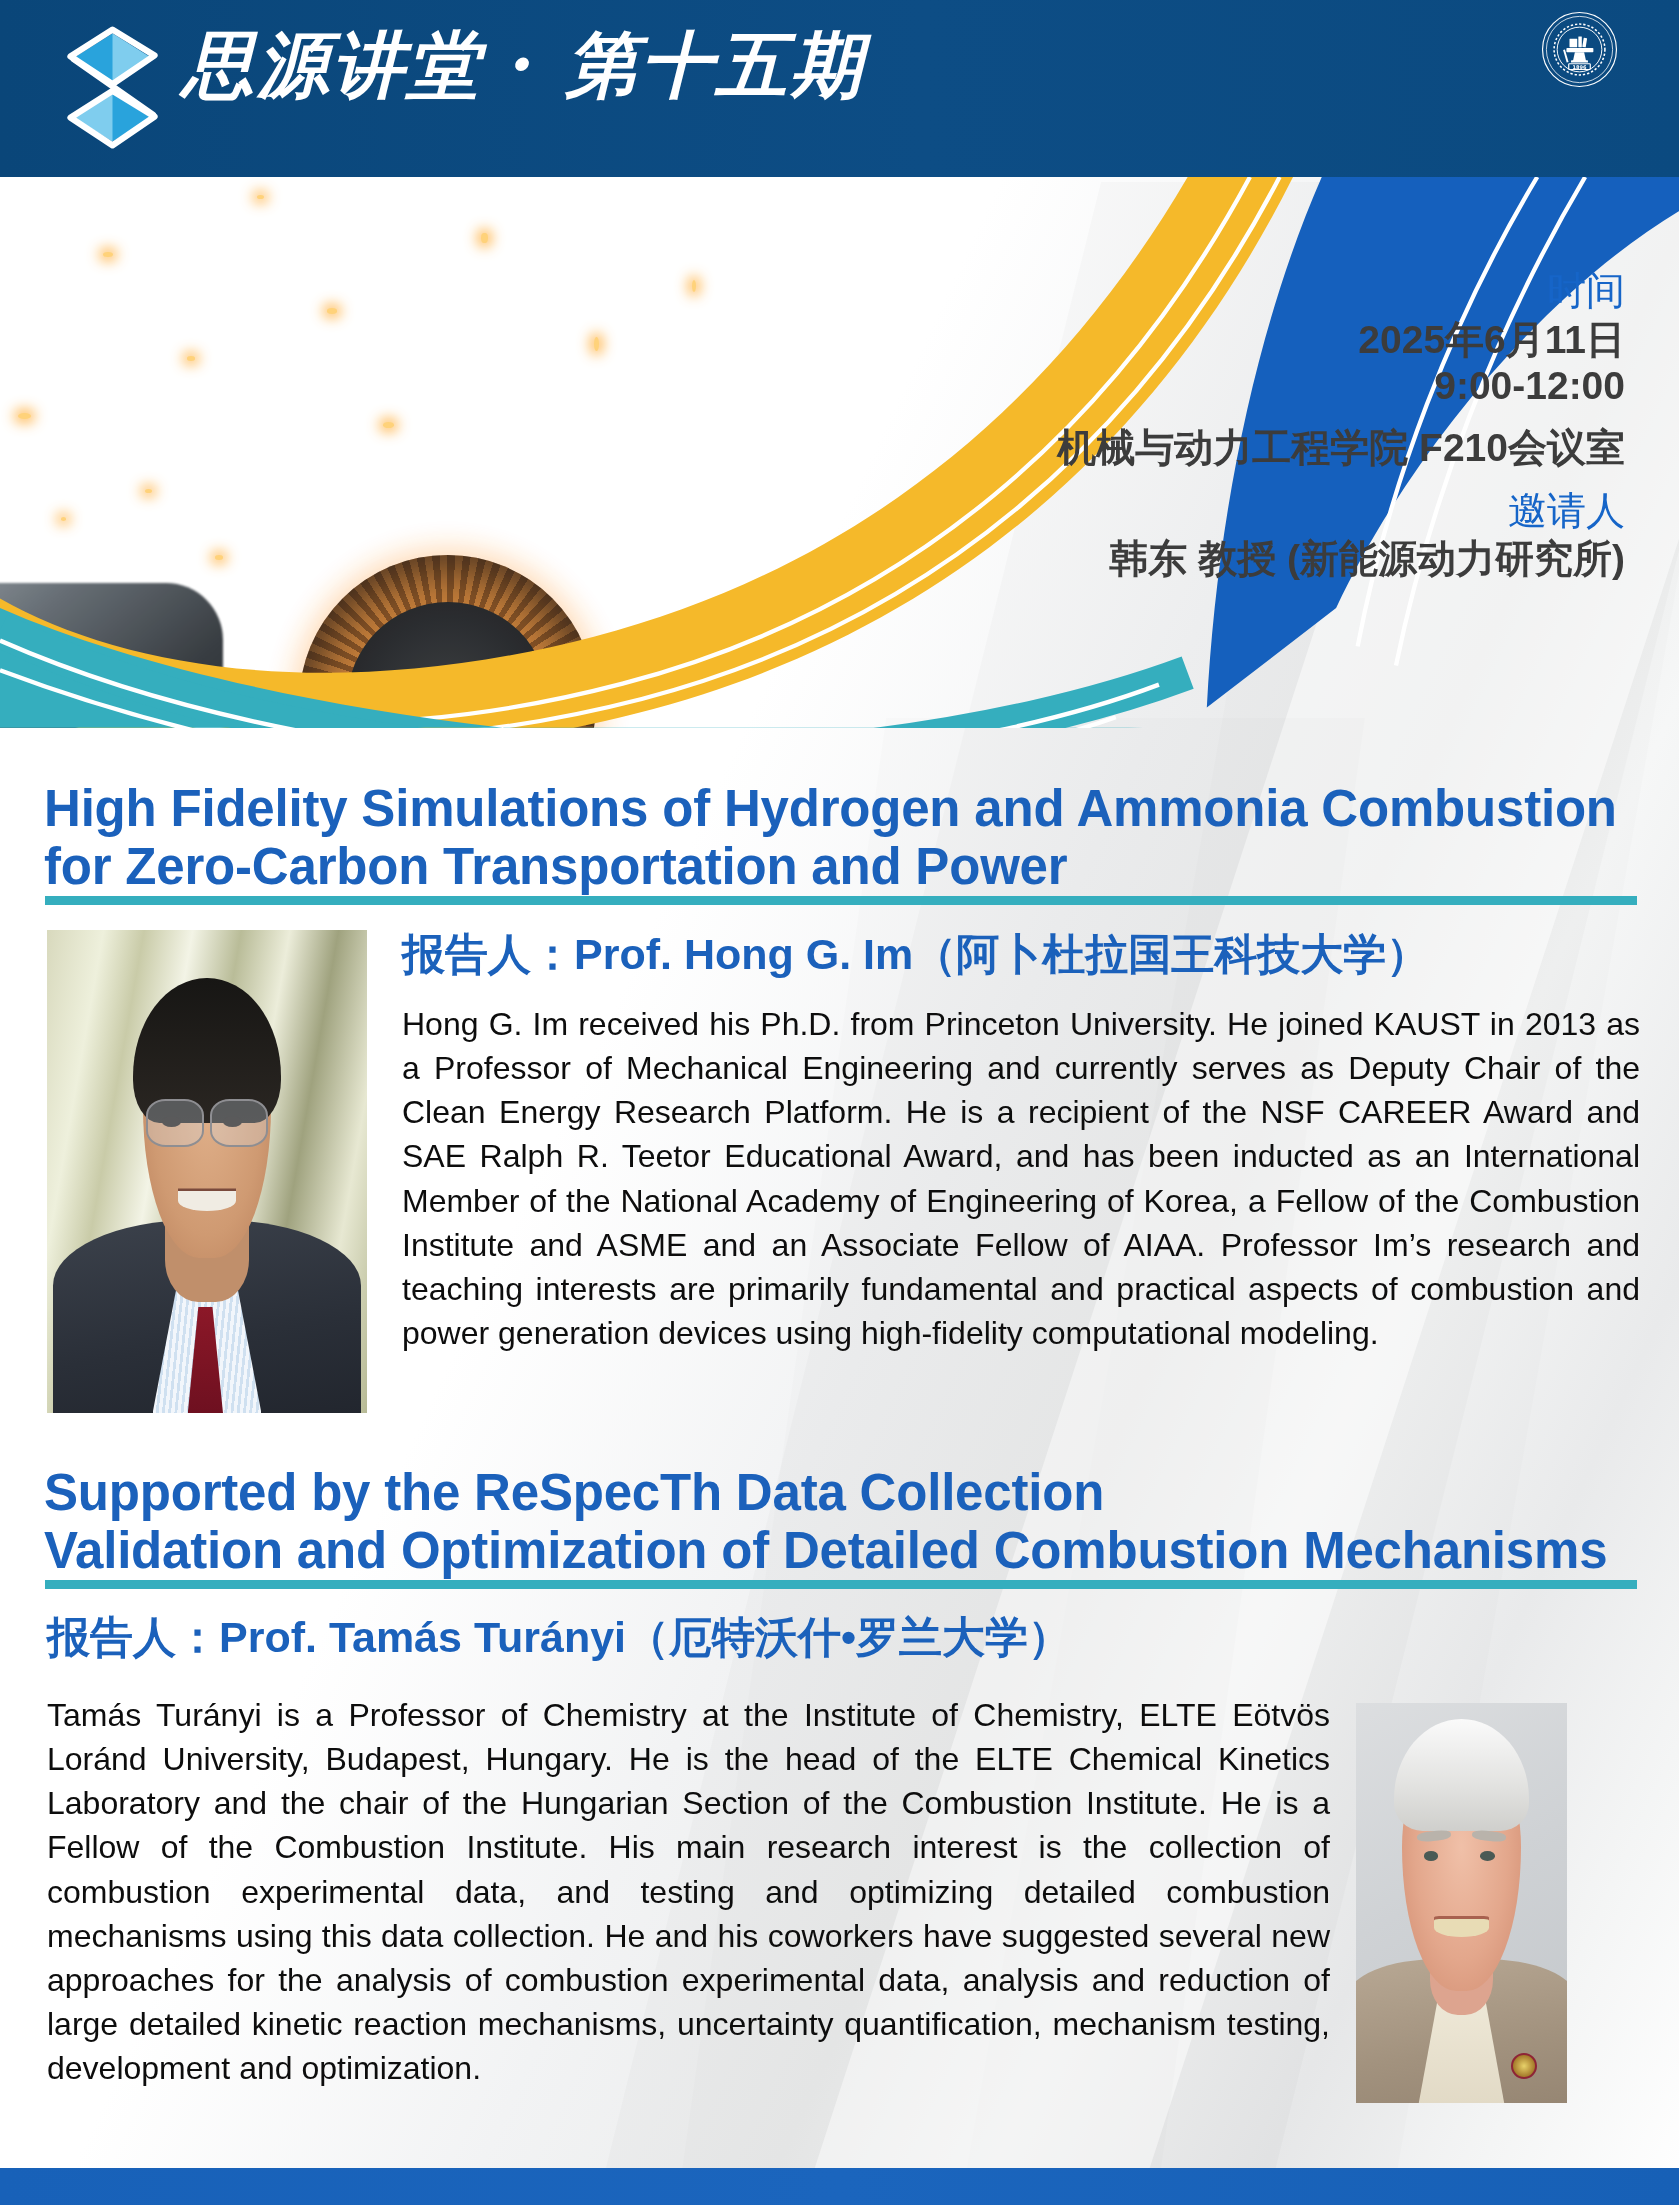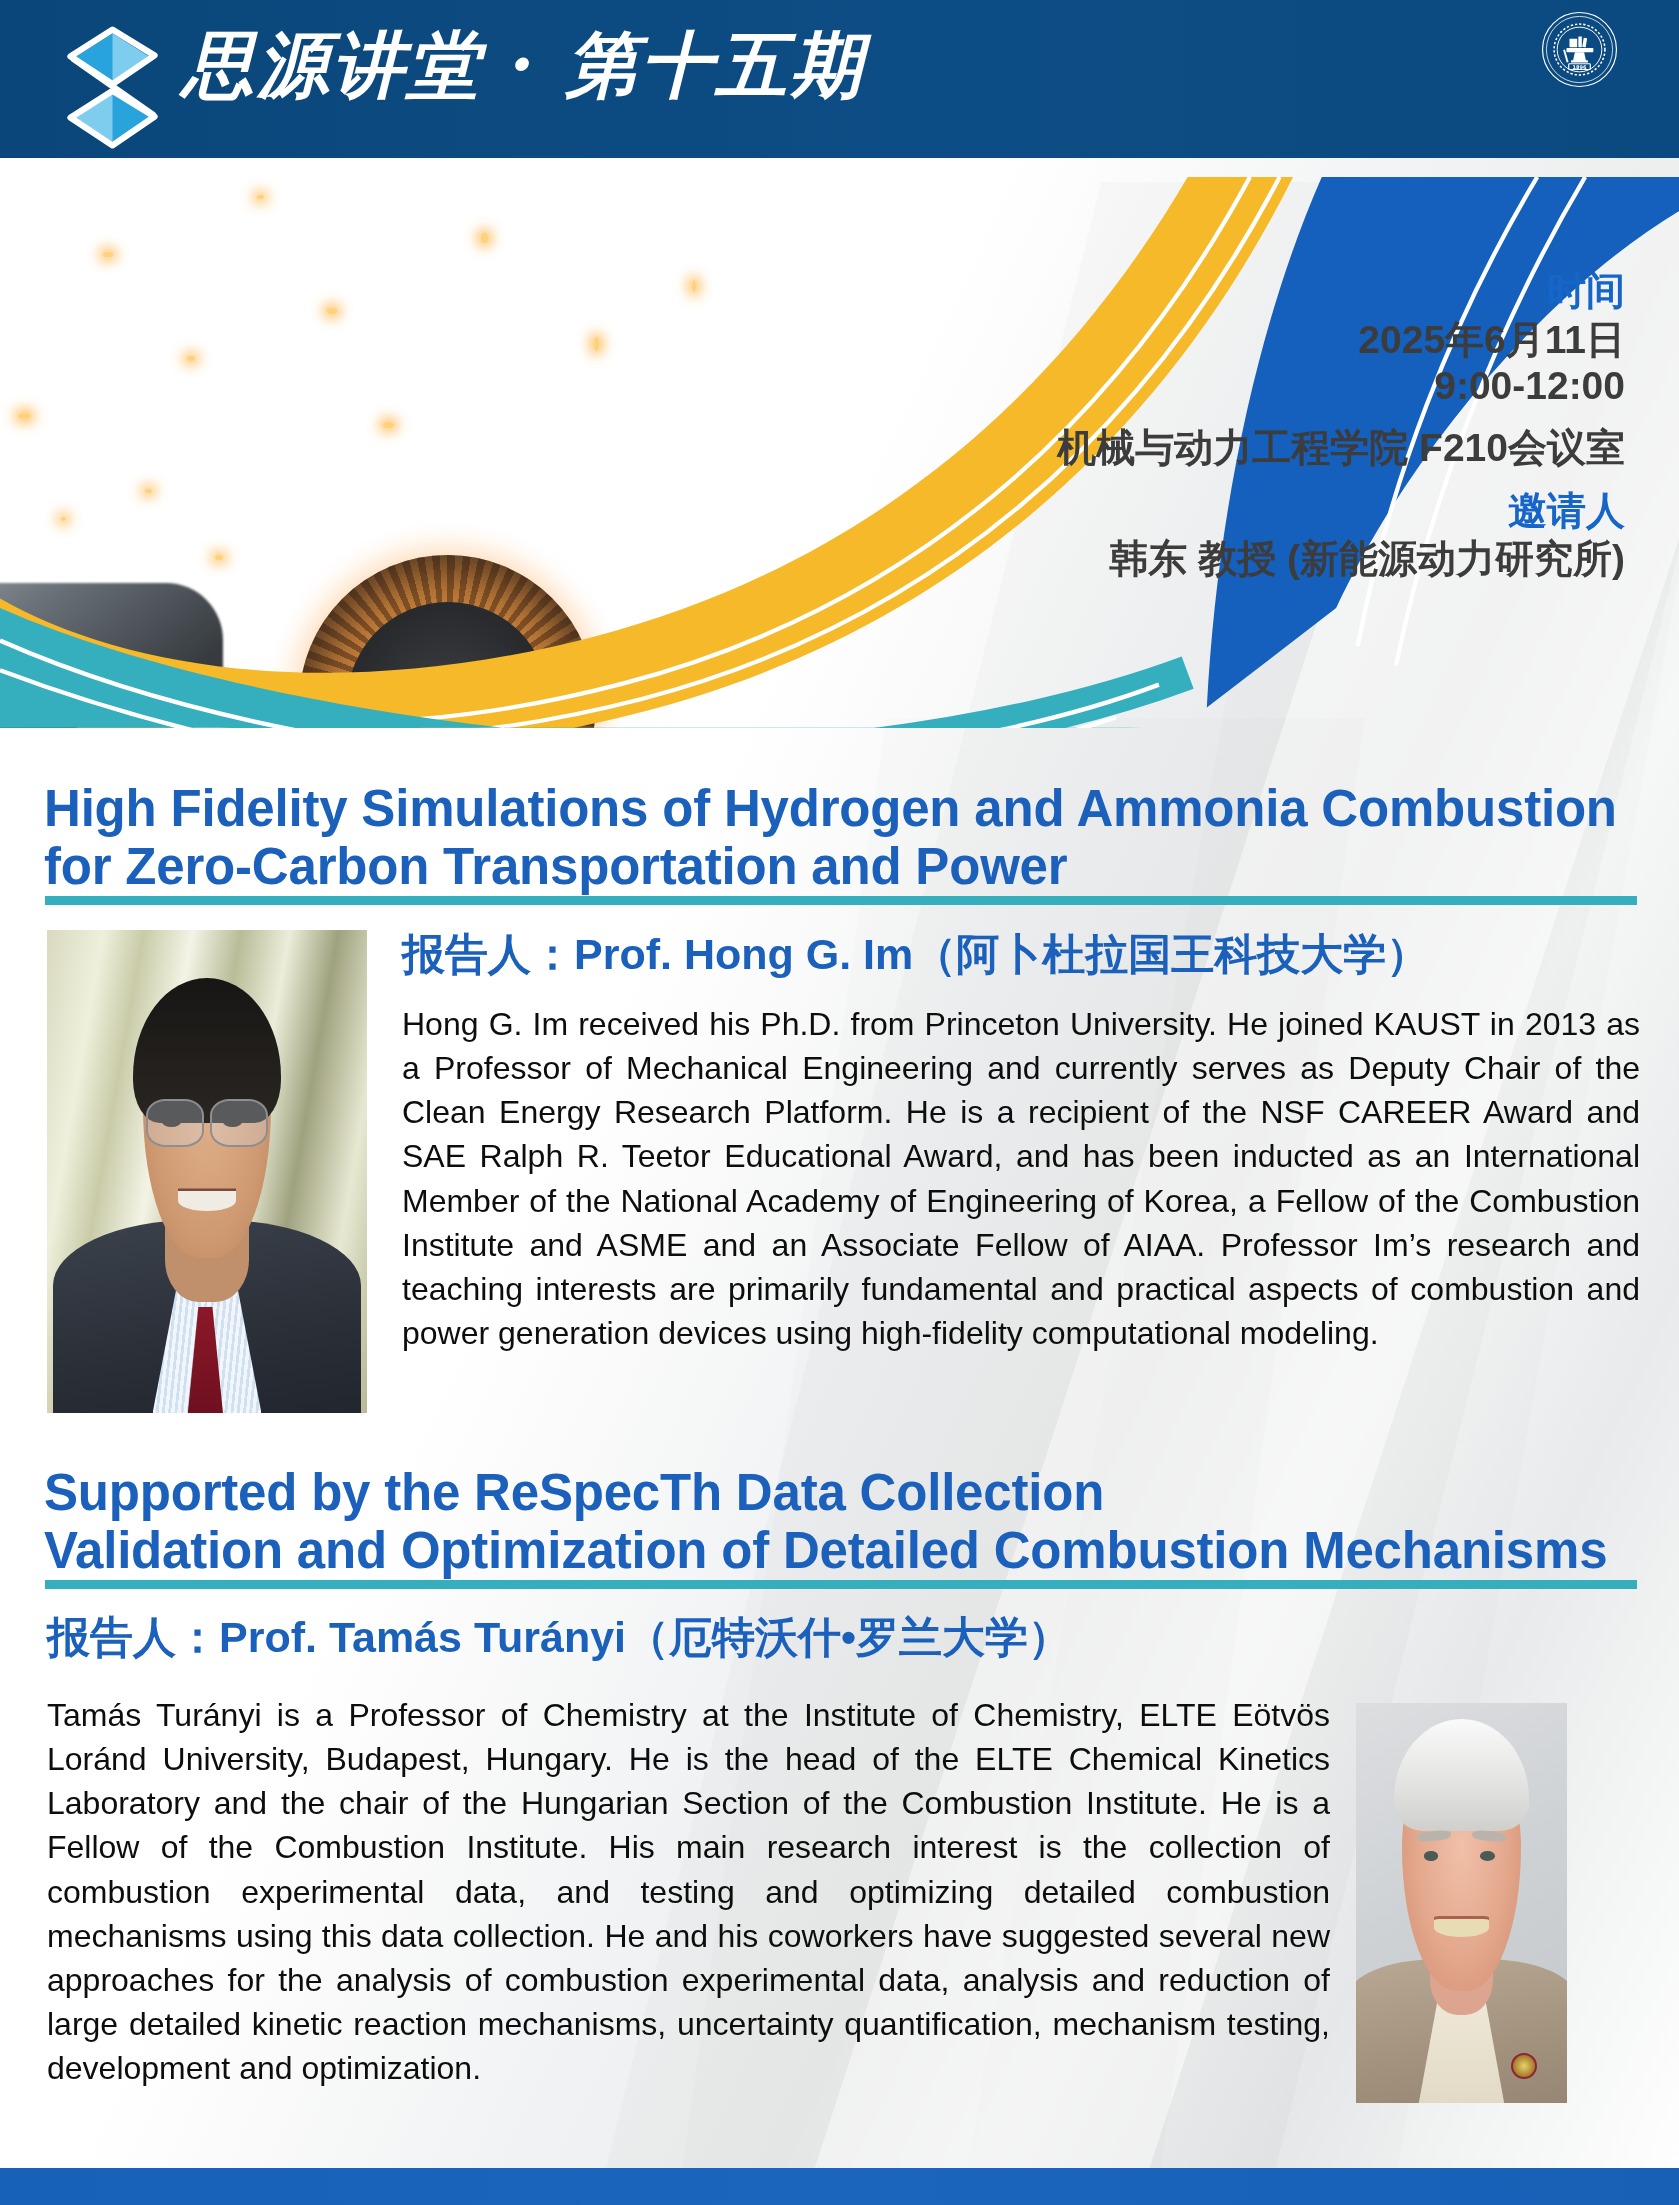--- a/index.html
+++ b/index.html
@@ -15,21 +15,21 @@
     background:
       linear-gradient(115deg,#ffffff 0%,#ffffff 40%,#f2f3f4 55%,#eceded 66%,#f6f7f7 74%,#e9eaeb 84%,#f4f5f5 92%,#ffffff 100%);
     overflow:hidden;
   }
   
   .facets{position:absolute;inset:0;pointer-events:none;}
   .facets i{position:absolute;display:block;background:rgba(0,0,0,.018);transform-origin:top left;}
 
   
   .header{
-    position:absolute;left:0;top:0;width:1680px;height:158px;
+    position:absolute;left:0;top:0;width:1680px;height:177px;
     background:#0c4b82;
     background:linear-gradient(90deg,#0a4679 0%,#0d4d85 55%,#0b4a80 100%);
     z-index:40;
   }
   .logo-mark{position:absolute;left:67px;top:23px;width:91px;height:129px;}
   .brand-title{
     position:absolute;left:182px;top:29px;
     color:#ffffff;
     font-size:72px;font-weight:bold;
     letter-spacing:2.9px;
@@ -85,21 +85,21 @@
 
   
   .arcs{position:absolute;inset:0;}
 
   
   .info{
     position:absolute;right:55px;top:268px;width:718px;
     text-align:right;z-index:30;
   }
   .info .lbl{
-    color:#1665c8;font-weight:bold;font-size:39px;line-height:1.18;
+    color:#1665c8;font-weight:normal;font-size:39px;line-height:1.18;
     margin:0 0 2.9px 0;
   }
   .info .val{
     color:#3c3c3c;font-weight:bold;font-size:39px;line-height:1.18;
     margin:0;white-space:nowrap;
   }
   .info .grp{margin-bottom:16.3px;}
   .info .grp.last{margin-bottom:16px;}
 
   

